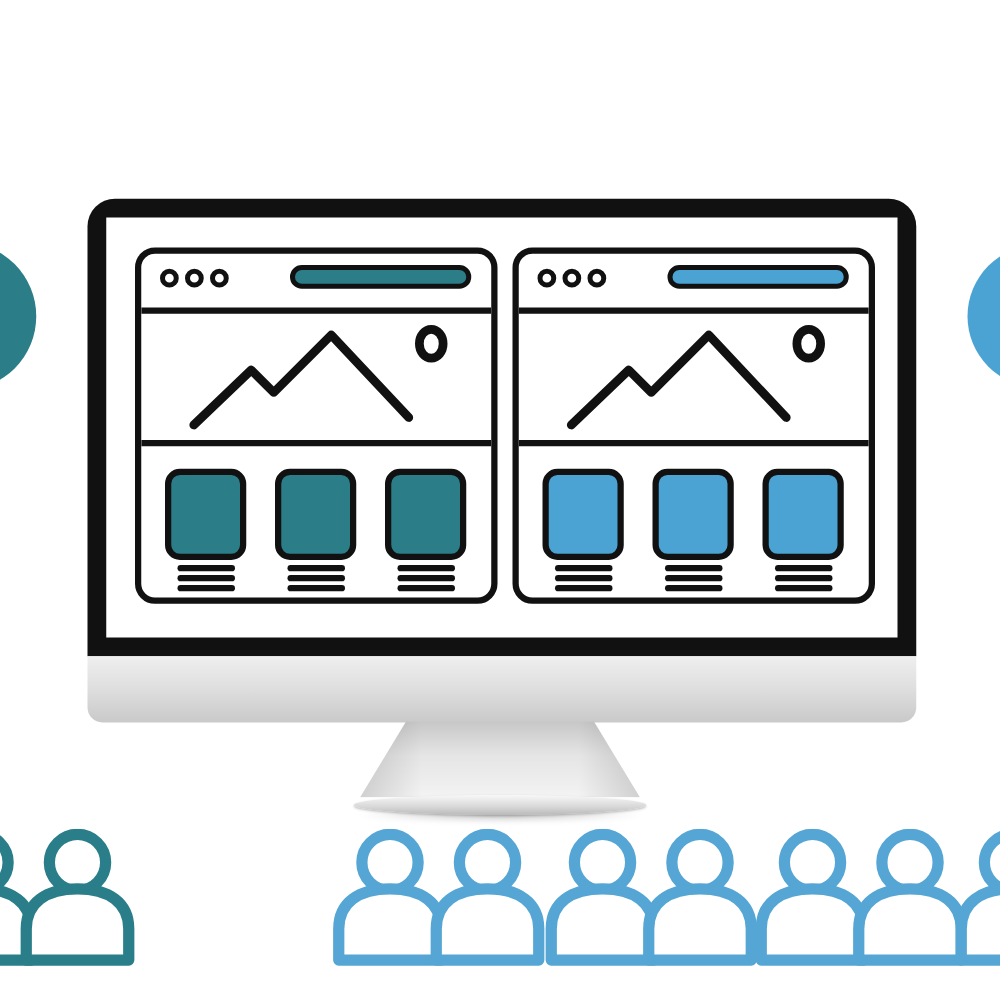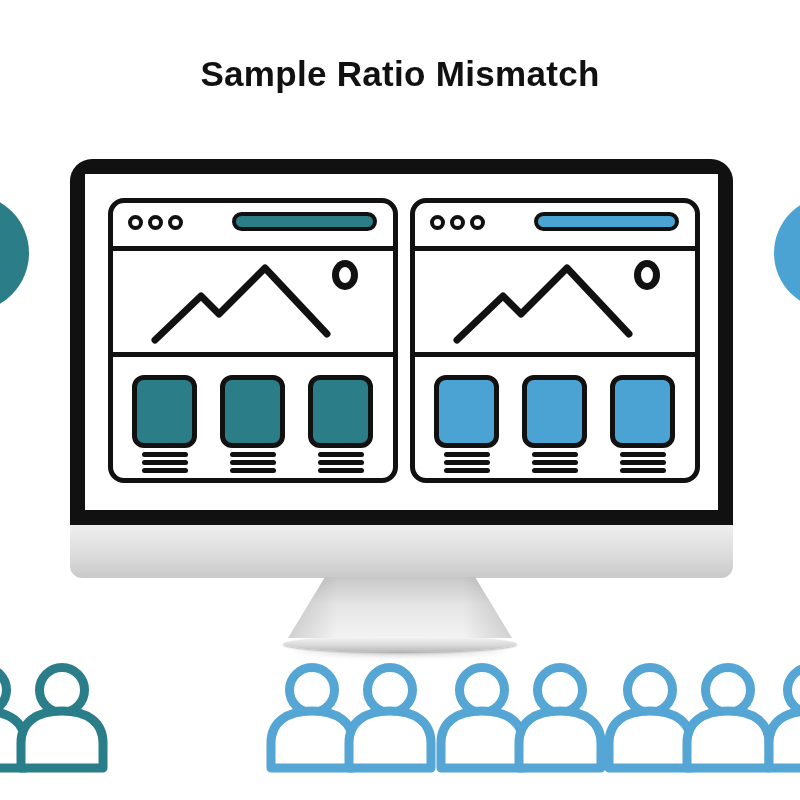--- a/index.html
+++ b/index.html
@@ -77,21 +77,20 @@
 
   
   .audience { position: absolute; top: 663px; left: 0; width: 800px; height: 112px; }
   .person { position: absolute; top: 0; width: 92px; height: 110px; }
 </style>
 </head>
 <body>
 
 <div class="stage">
 
-  <div class="title">Sample Ratio Mismatch</div>
 
   <div class="accent-circle circle-left" style="background: rgb(43, 125, 136);"></div>
   <div class="accent-circle circle-right" style="background: rgb(75, 163, 211);"></div>
 
   <div>
     <div class="bezel"></div>
     <div class="screen"></div>
 
     <div class="bw bw-a">
         <div class="bw-top">

